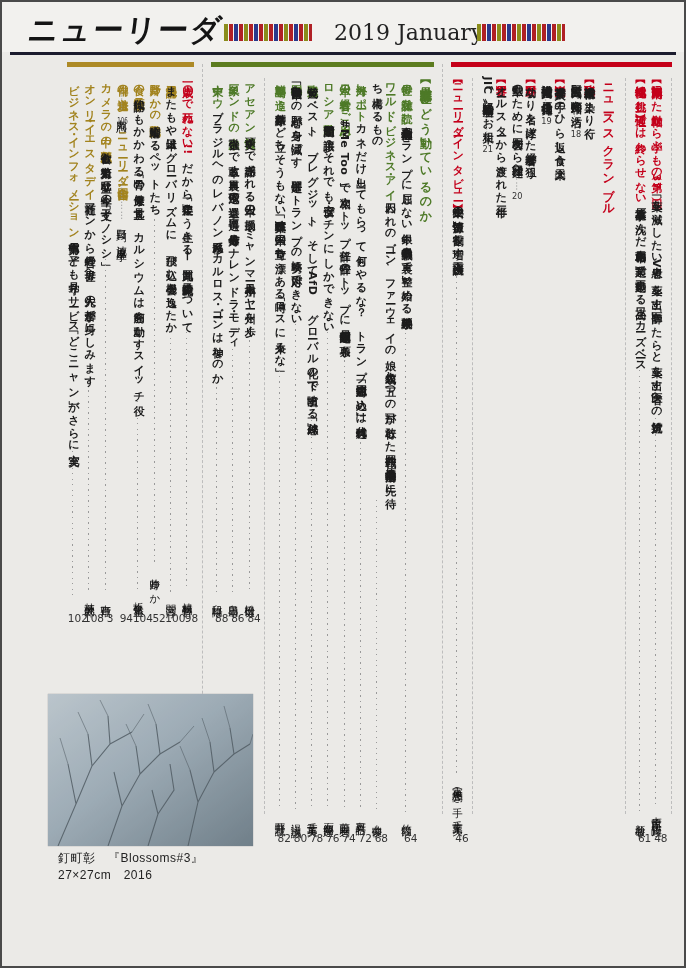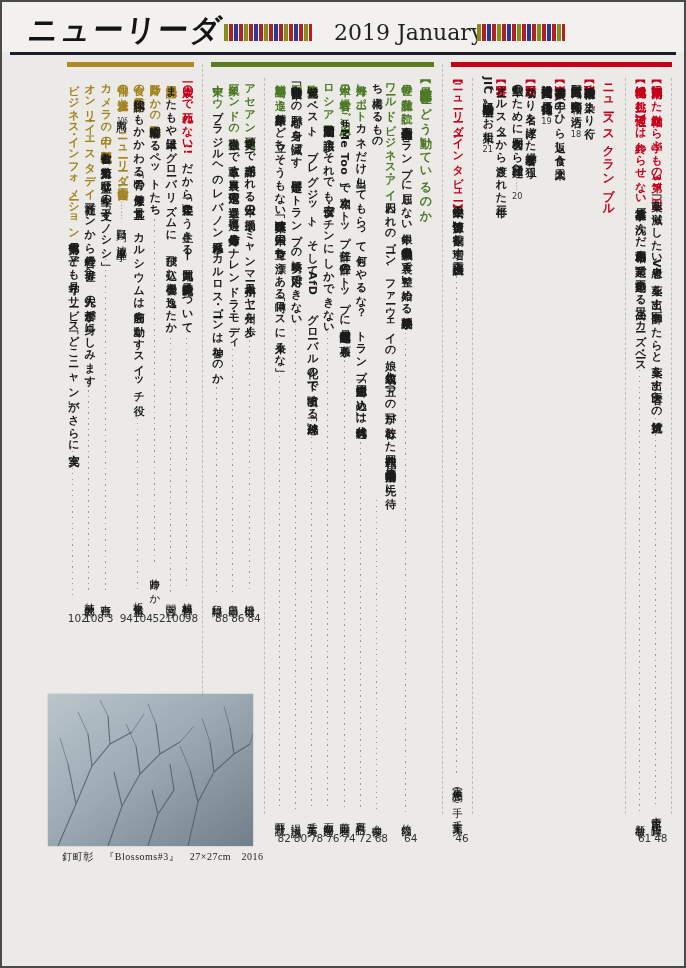--- a/index.html
+++ b/index.html
@@ -44,22 +44,22 @@
   .ncol{display:block;max-height:430px;font-size:11px;line-height:1.2;font-weight:700;
         letter-spacing:0.5px;color:#1c1c1c;}
   .ntag{color:#c4001b;font-weight:700;}
   .idots{color:#999;font-weight:400;font-size:9px;letter-spacing:1px;}
   .tcy{text-combine-upright:all;-webkit-text-combine:horizontal;font-size:9.5px;color:#333;font-weight:400;}
   .combo .ebody{max-height:520px;}
   .combo .eauthor-inline{font-family:"DejaVu Serif",serif;font-weight:400;font-size:10.5px;
         letter-spacing:1.5px;color:#111;}
   
   #photo{position:absolute;left:46px;top:692px;width:205px;height:152px;box-shadow:0 0 1px #888;}
-  #caption{position:absolute;left:56px;top:848px;width:210px;text-align:center;
-           font-family:Liberation Serif, serif;font-size:10px;color:#222;letter-spacing:0.5px;}
+  #caption{position:absolute;left:56px;top:848px;width:210px;
+           font-family:Liberation Sans, sans-serif;font-size:12px;color:#222;letter-spacing:0.5px;}
   #url{position:absolute;left:60px;top:868px;font-size:13.5px;color:#1a1a1a;
        text-decoration:none;letter-spacing:0.5px;}
 </style>
 </head>
 <body>
 
 <div id="page">
   <div id="header">
     <div id="logo">ニューリーダー</div>
     <div id="stripe1" class="stripe"></div>

